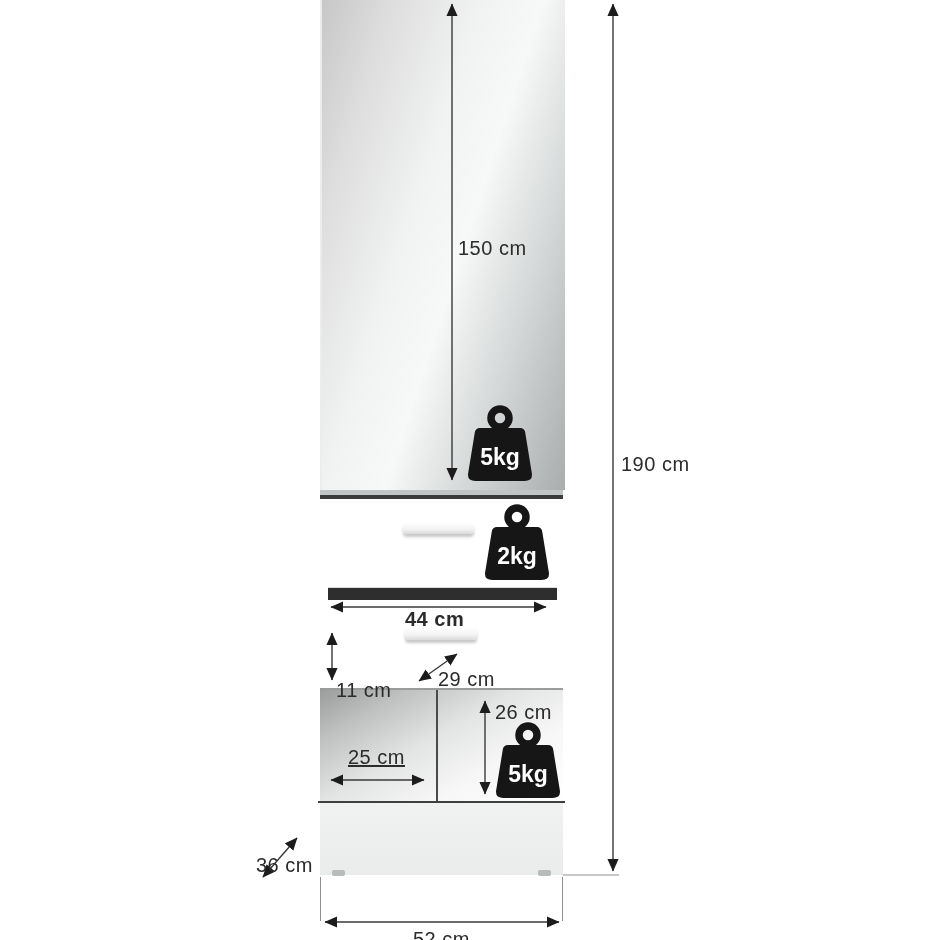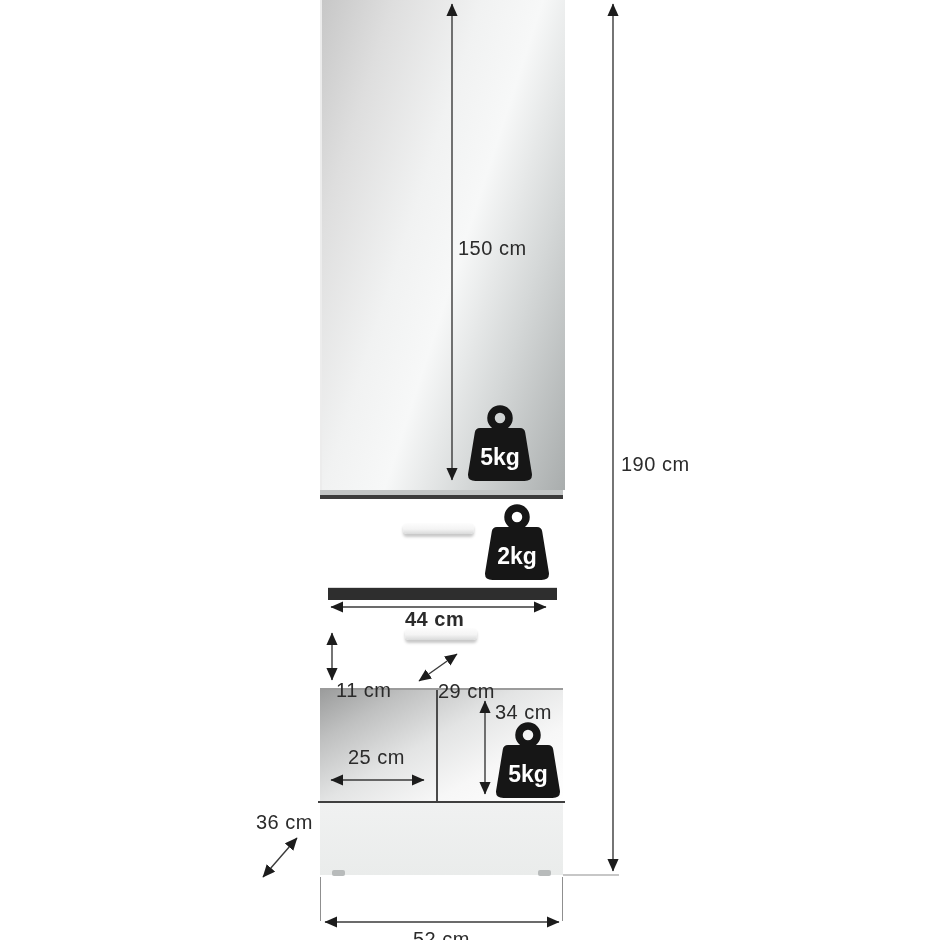--- a/index.html
+++ b/index.html
@@ -81,24 +81,24 @@
       <line x1="563" y1="875" x2="619" y2="875"></line>
       <line x1="320.5" y1="877" x2="320.5" y2="921"></line>
       <line x1="562.5" y1="877" x2="562.5" y2="921"></line>
     </g>
   </svg>
 
   <div class="dim-label" style="left:458px;top:237px;">150 cm</div>
   <div class="dim-label" style="left:621px;top:453px;">190 cm</div>
   <div class="dim-label" style="left:405px;top:608px;font-weight:bold;">44 cm</div>
   <div class="dim-label" style="left:336px;top:647px;margin-top:32px;">11 cm</div>
-  <div class="dim-label" style="left:438px;top:668px;margin-top:12px;">29 cm</div>
-  <div class="dim-label" style="left:495px;top:701px;">34 cm</div>
-  <div class="dim-label" style="left:348px;top:746px;">25 cm</div>
-  <div class="dim-label" style="left:256px;top:811px;">36 cm</div>
+  <div class="dim-label" style="left:438px;top:668px;">29 cm</div>
+  <div class="dim-label" style="left:495px;top:701px;">26 cm</div>
+  <div class="dim-label" style="left:348px;top:746px;text-decoration:underline;">25 cm</div>
+  <div class="dim-label" style="left:256px;top:854px;">36 cm</div>
   <div class="dim-label" style="left:413px;top:928px;">52 cm</div>
 
   <svg class="weight" style="left:465px;top:405px;" viewBox="0 0 70 78">
     <circle cx="35" cy="13" r="9" fill="none" stroke="#161616" stroke-width="7.5"></circle>
     <path d="M 15 23 L 55 23 Q 59.5 23 60.2 27.5 L 66.8 68 Q 68.2 76 59.5 76 L 10.5 76 Q 1.8 76 3.2 68 L 9.8 27.5 Q 10.5 23 15 23 Z" fill="#161616"></path>
     <text x="35" y="60" text-anchor="middle" font-size="23" fill="#ffffff">5kg</text>
   </svg>
 
   <svg class="weight" style="left:482px;top:504px;" viewBox="0 0 70 78">
     <circle cx="35" cy="13" r="9" fill="none" stroke="#161616" stroke-width="7.5"></circle>

